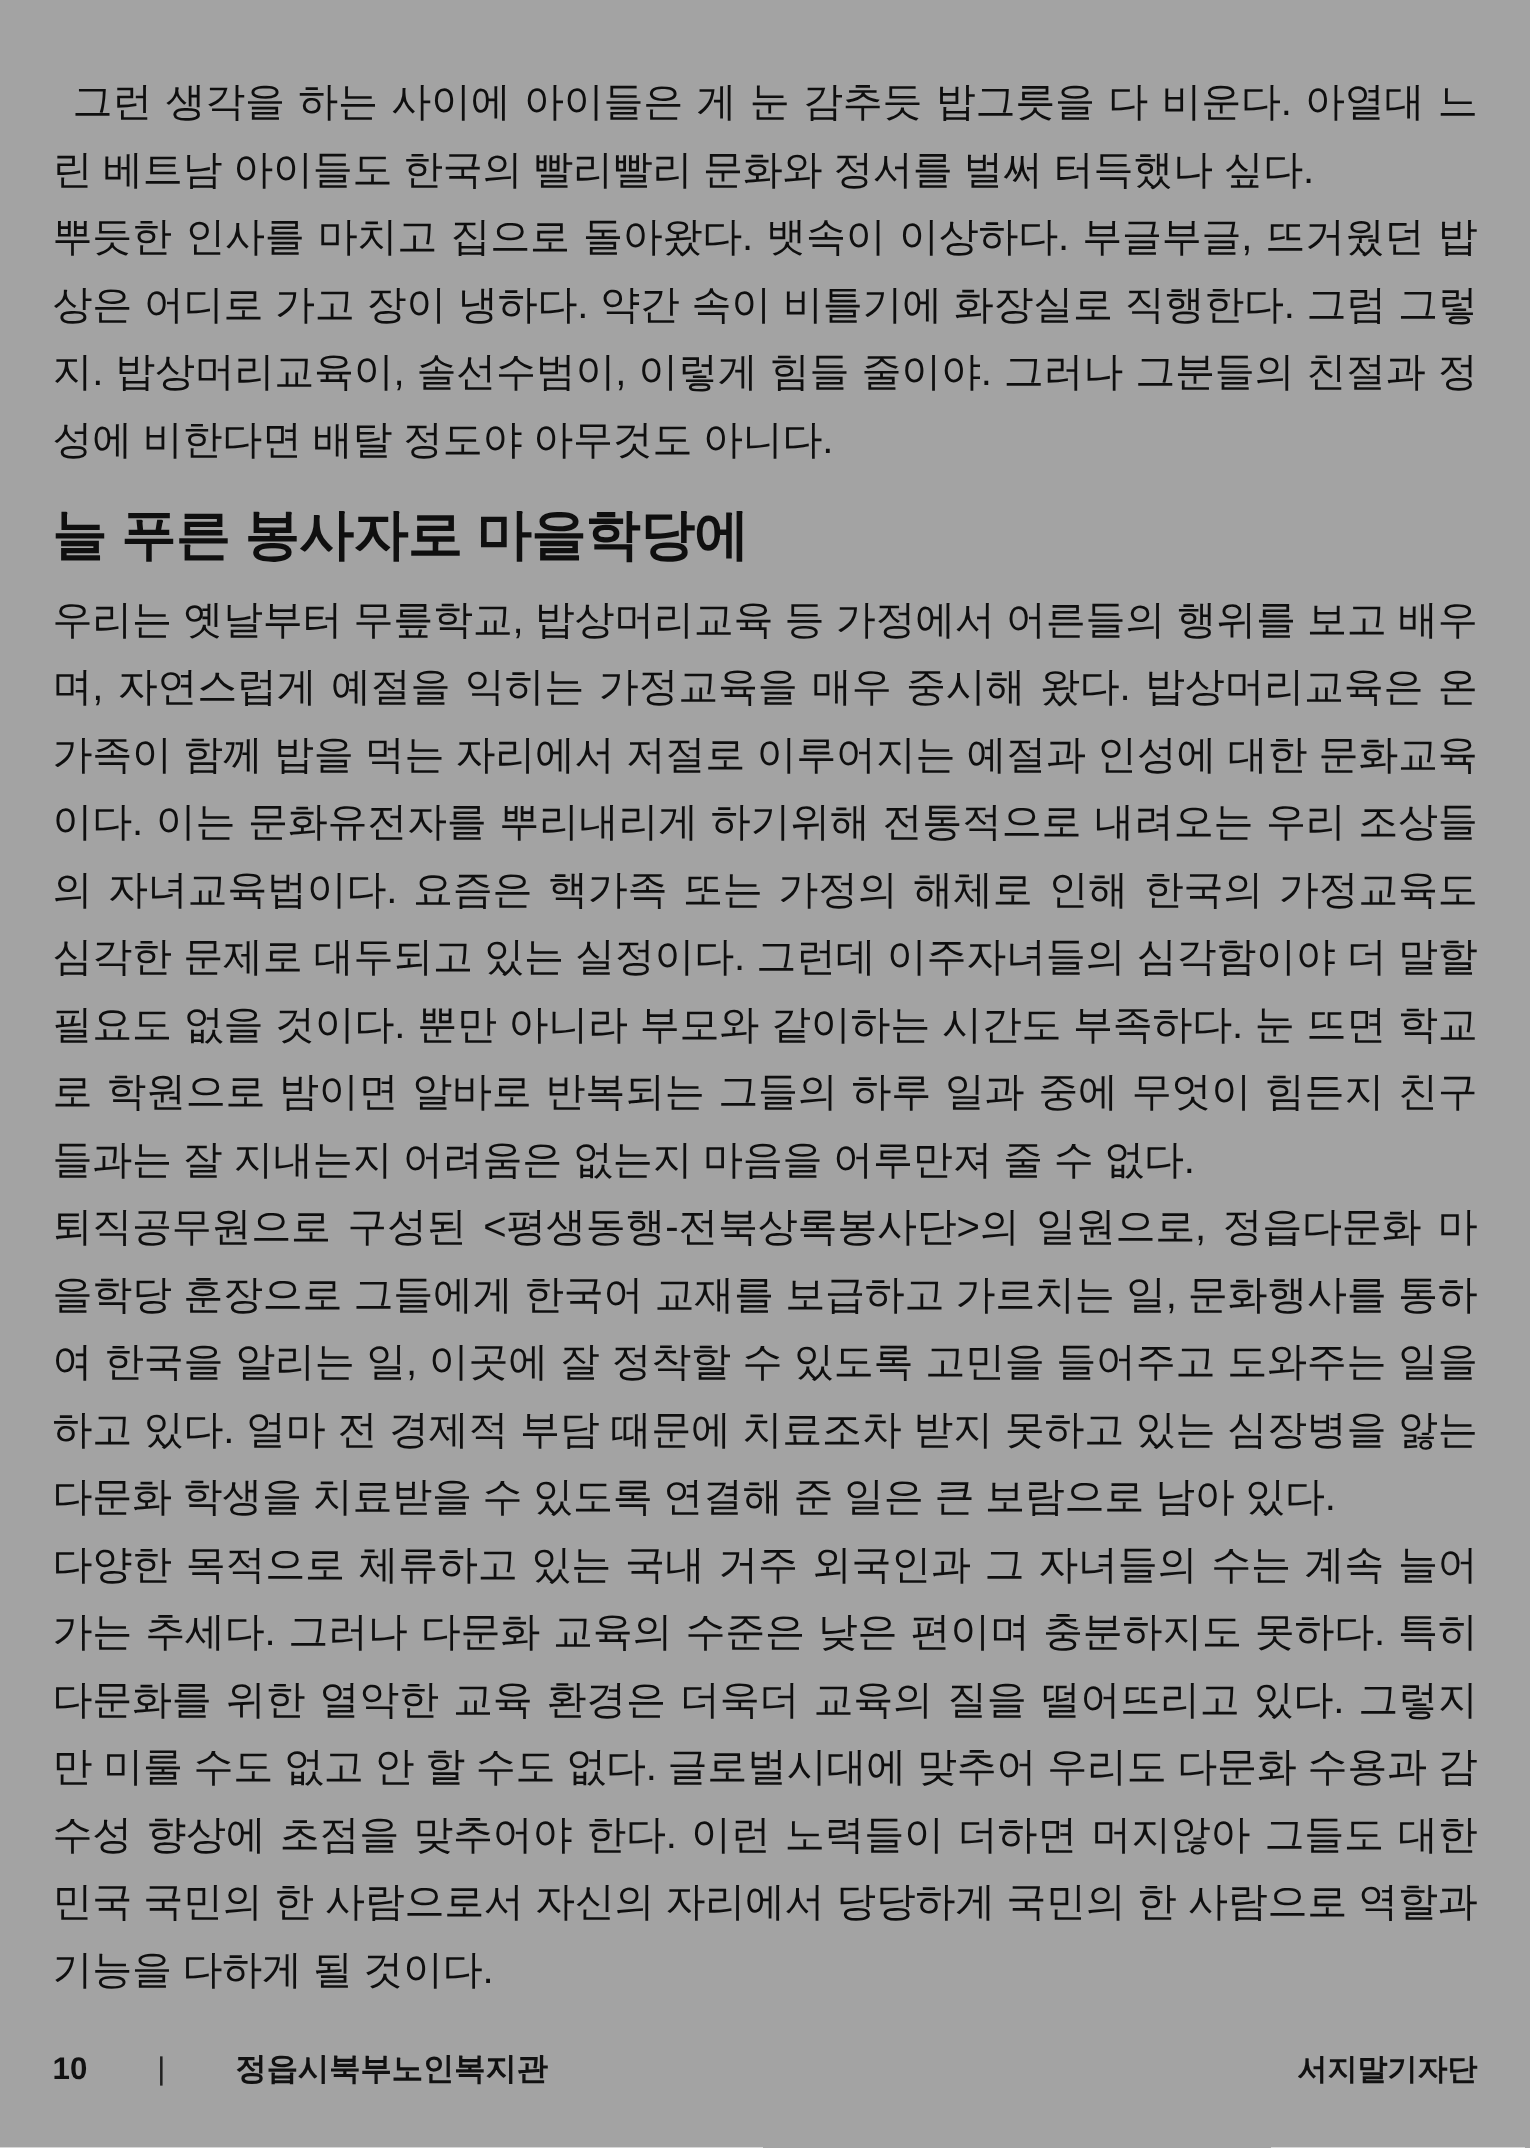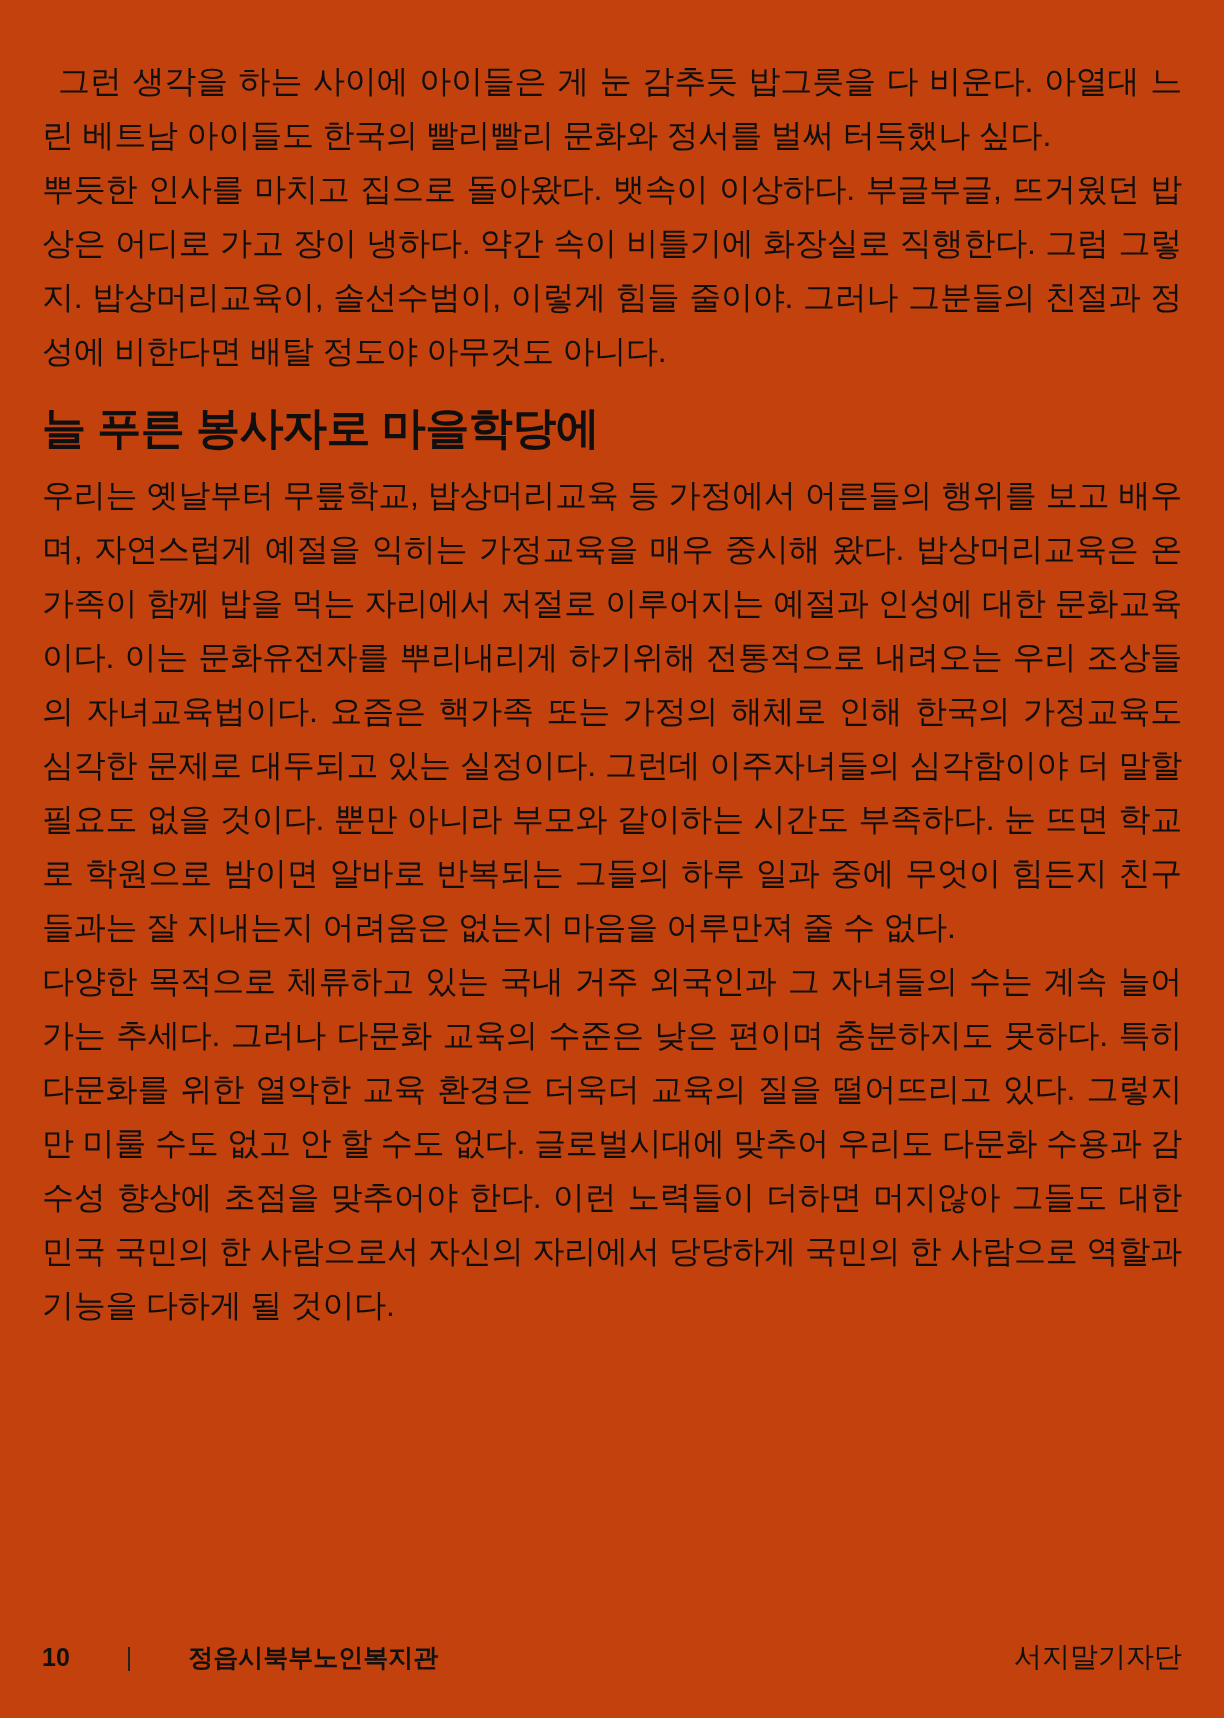--- a/index.html
+++ b/index.html
@@ -4,21 +4,21 @@
 <style>
   html, body {
     margin: 0;
     padding: 0;
     background: #ffffff;
   }
   .page {
     position: relative;
     width: 1224px;
     height: 1718px;
-    background: #c2410c;
+    background: #a3a3a3;
     font-family: "Liberation Sans", "DejaVu Sans", sans-serif;
     color: #0f0f0f;
     overflow: hidden;
   }
   .content {
     position: absolute;
     top: 54px;
     left: 42px;
     right: 42px;
   }
@@ -58,34 +58,35 @@
     gap: 44px;
   }
   .footer-page-number { font-weight: 700; }
   .footer-sep {
     font-weight: 400;
     padding: 0 12px;
     color: #222222;
   }
   .footer-org { font-weight: 700; text-align: right; }
   .footer-right {
-    font-size: 28px;
-    font-weight: 400;
+    font-size: 24px;
+    font-weight: 700;
     color: #111111;
   }
 </style>
 </head>
 <body>
 
 <div class="page">
   <div class="content">
     <p class="body-text indent-first">그런 생각을 하는 사이에 아이들은 게 눈 감추듯 밥그릇을 다 비운다. 아열대 느린 베트남 아이들도 한국의 빨리빨리 문화와 정서를 벌써 터득했나 싶다.</p>
     <p class="body-text">뿌듯한 인사를 마치고 집으로 돌아왔다. 뱃속이 이상하다. 부글부글, 뜨거웠던 밥상은 어디로 가고 장이 냉하다. 약간 속이 비틀기에 화장실로 직행한다. 그럼 그렇지. 밥상머리교육이, 솔선수범이, 이렇게 힘들 줄이야. 그러나 그분들의 친절과 정성에 비한다면 배탈 정도야 아무것도 아니다.</p>
     <h2 class="section-heading">늘 푸른 봉사자로 마을학당에</h2>
     <p class="body-text">우리는 옛날부터 무릎학교, 밥상머리교육 등 가정에서 어른들의 행위를 보고 배우며, 자연스럽게 예절을 익히는 가정교육을 매우 중시해 왔다. 밥상머리교육은 온 가족이 함께 밥을 먹는 자리에서 저절로 이루어지는 예절과 인성에 대한 문화교육이다. 이는 문화유전자를 뿌리내리게 하기위해 전통적으로 내려오는 우리 조상들의 자녀교육법이다. 요즘은 핵가족 또는 가정의 해체로 인해 한국의 가정교육도 심각한 문제로 대두되고 있는 실정이다. 그런데 이주자녀들의 심각함이야 더 말할 필요도 없을 것이다. 뿐만 아니라 부모와 같이하는 시간도 부족하다. 눈 뜨면 학교로 학원으로 밤이면 알바로 반복되는 그들의 하루 일과 중에 무엇이 힘든지 친구들과는 잘 지내는지 어려움은 없는지 마음을 어루만져 줄 수 없다.</p>
+    <p class="body-text">퇴직공무원으로 구성된 &lt;평생동행-전북상록봉사단&gt;의 일원으로, 정읍다문화 마을학당 훈장으로 그들에게 한국어 교재를 보급하고 가르치는 일, 문화행사를 통하여 한국을 알리는 일, 이곳에 잘 정착할 수 있도록 고민을 들어주고 도와주는 일을 하고 있다. 얼마 전 경제적 부담 때문에 치료조차 받지 못하고 있는 심장병을 앓는 다문화 학생을 치료받을 수 있도록 연결해 준 일은 큰 보람으로 남아 있다.</p>
     <p class="body-text">다양한 목적으로 체류하고 있는 국내 거주 외국인과 그 자녀들의 수는 계속 늘어가는 추세다. 그러나 다문화 교육의 수준은 낮은 편이며 충분하지도 못하다. 특히 다문화를 위한 열악한 교육 환경은 더욱더 교육의 질을 떨어뜨리고 있다. 그렇지만 미룰 수도 없고 안 할 수도 없다. 글로벌시대에 맞추어 우리도 다문화 수용과 감수성 향상에 초점을 맞추어야 한다. 이런 노력들이 더하면 머지않아 그들도 대한민국 국민의 한 사람으로서 자신의 자리에서 당당하게 국민의 한 사람으로 역할과 기능을 다하게 될 것이다.</p>
   </div>
 
   <div class="footer">
     <div class="footer-left">
       <span class="footer-page-number">10</span>
       <span class="footer-sep">|</span>
       <span class="footer-org">정읍시북부노인복지관</span>
     </div>
     <div class="footer-right">서지말기자단</div>

